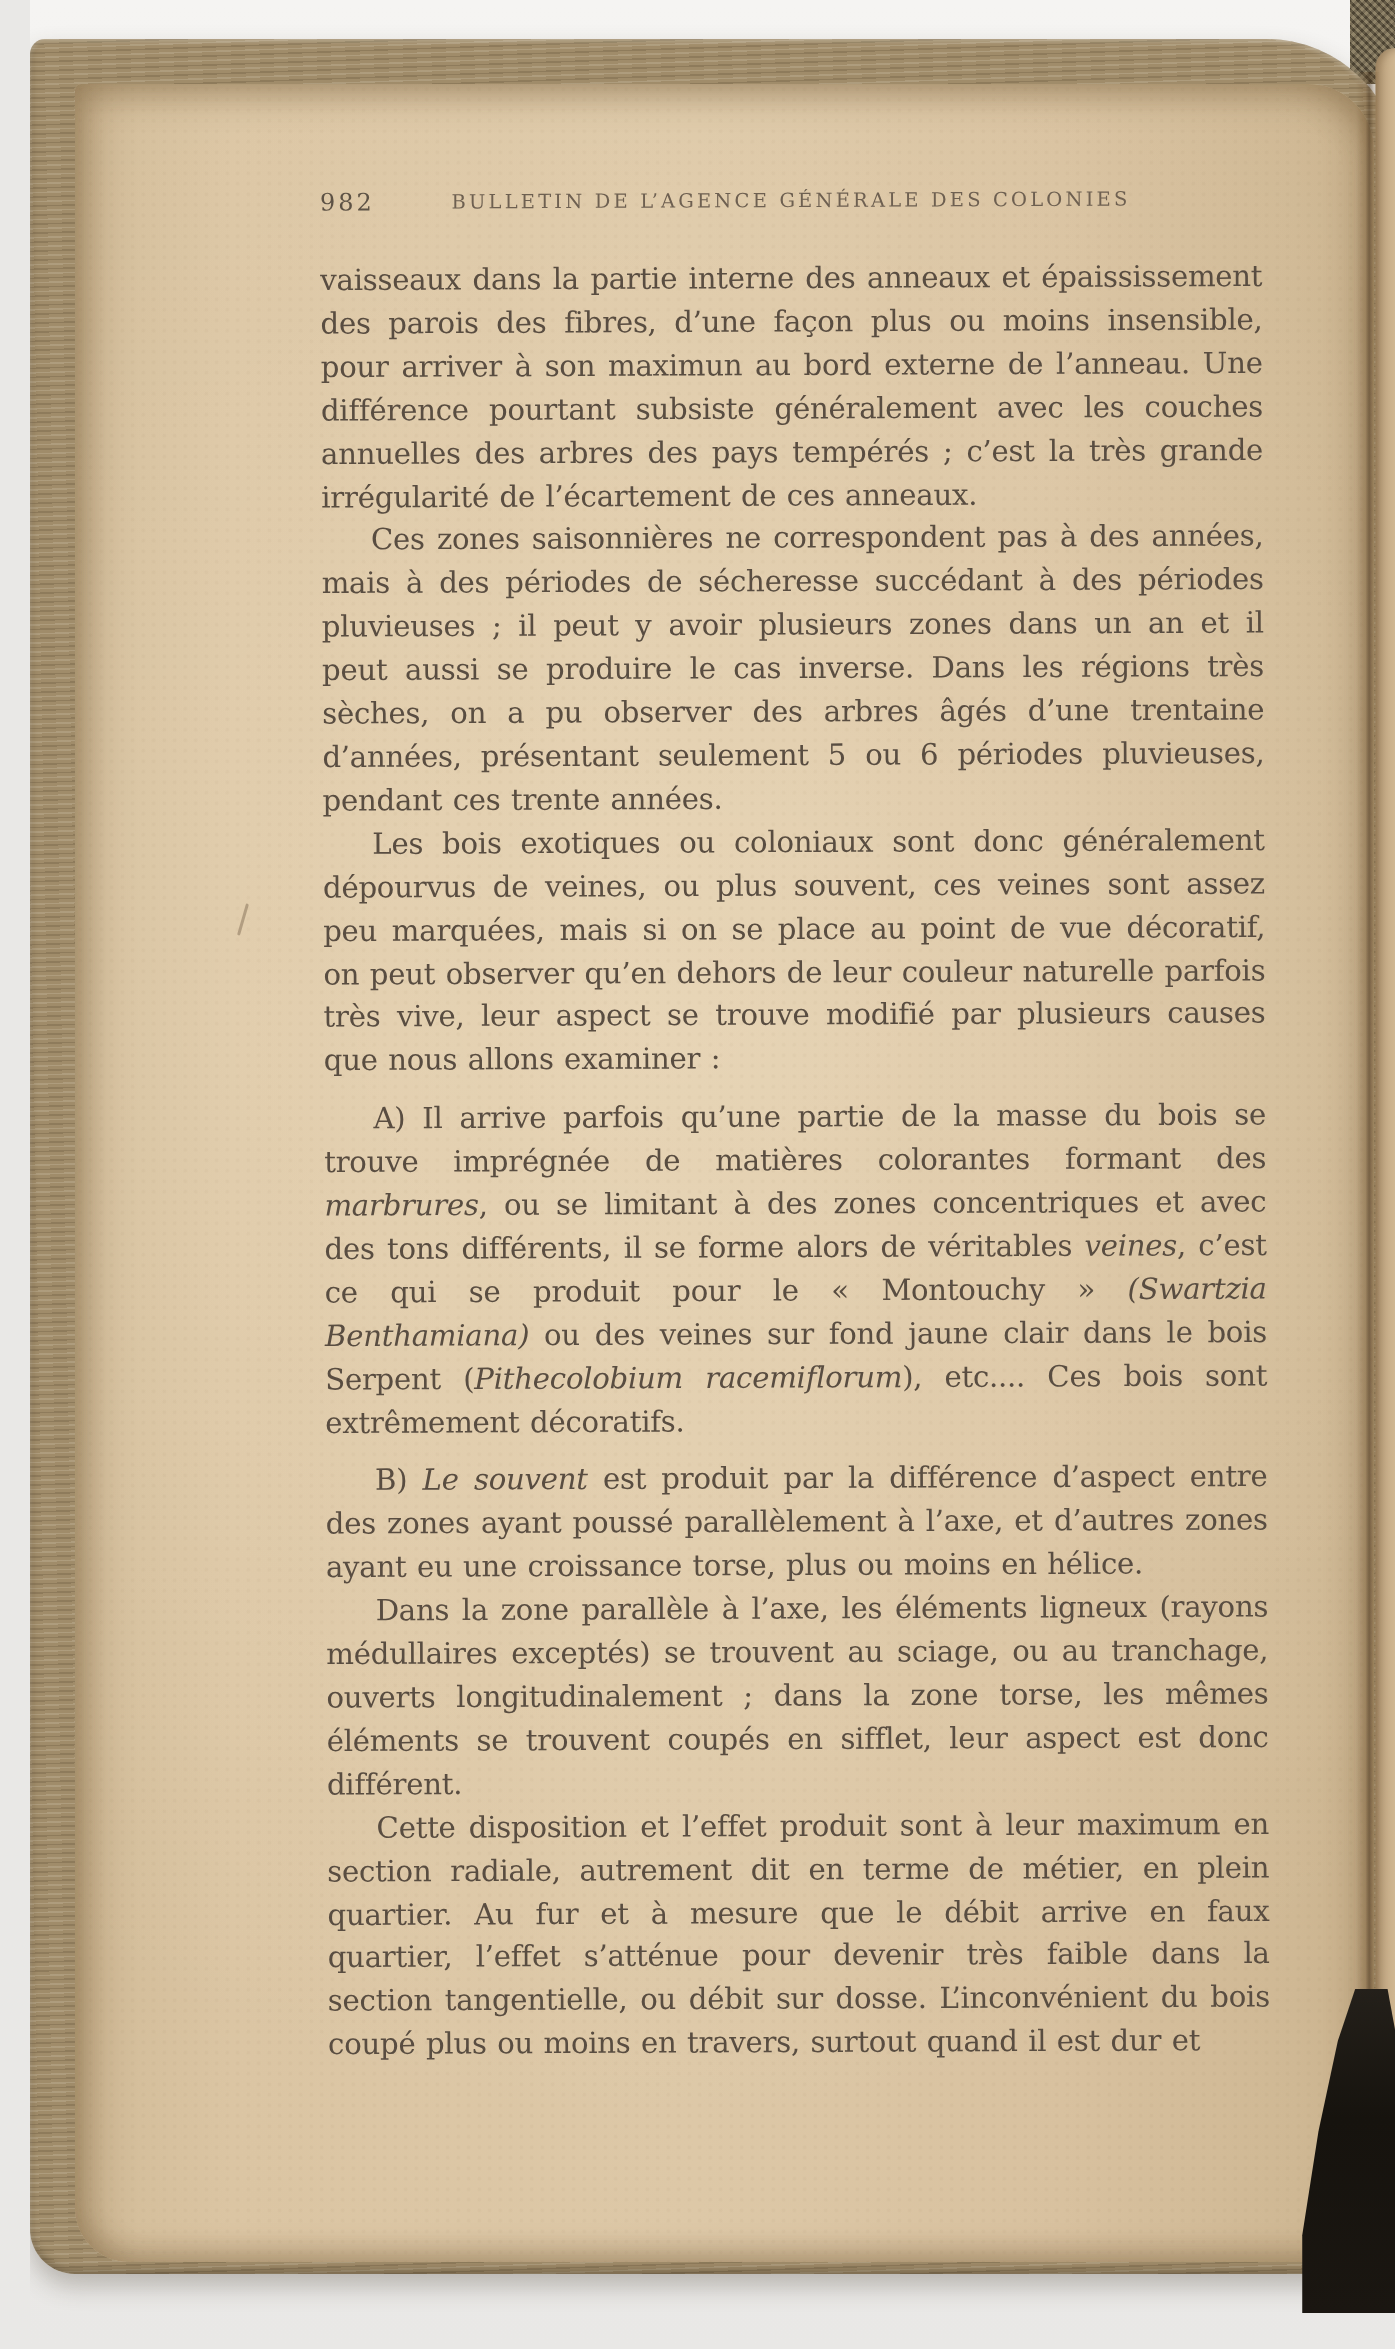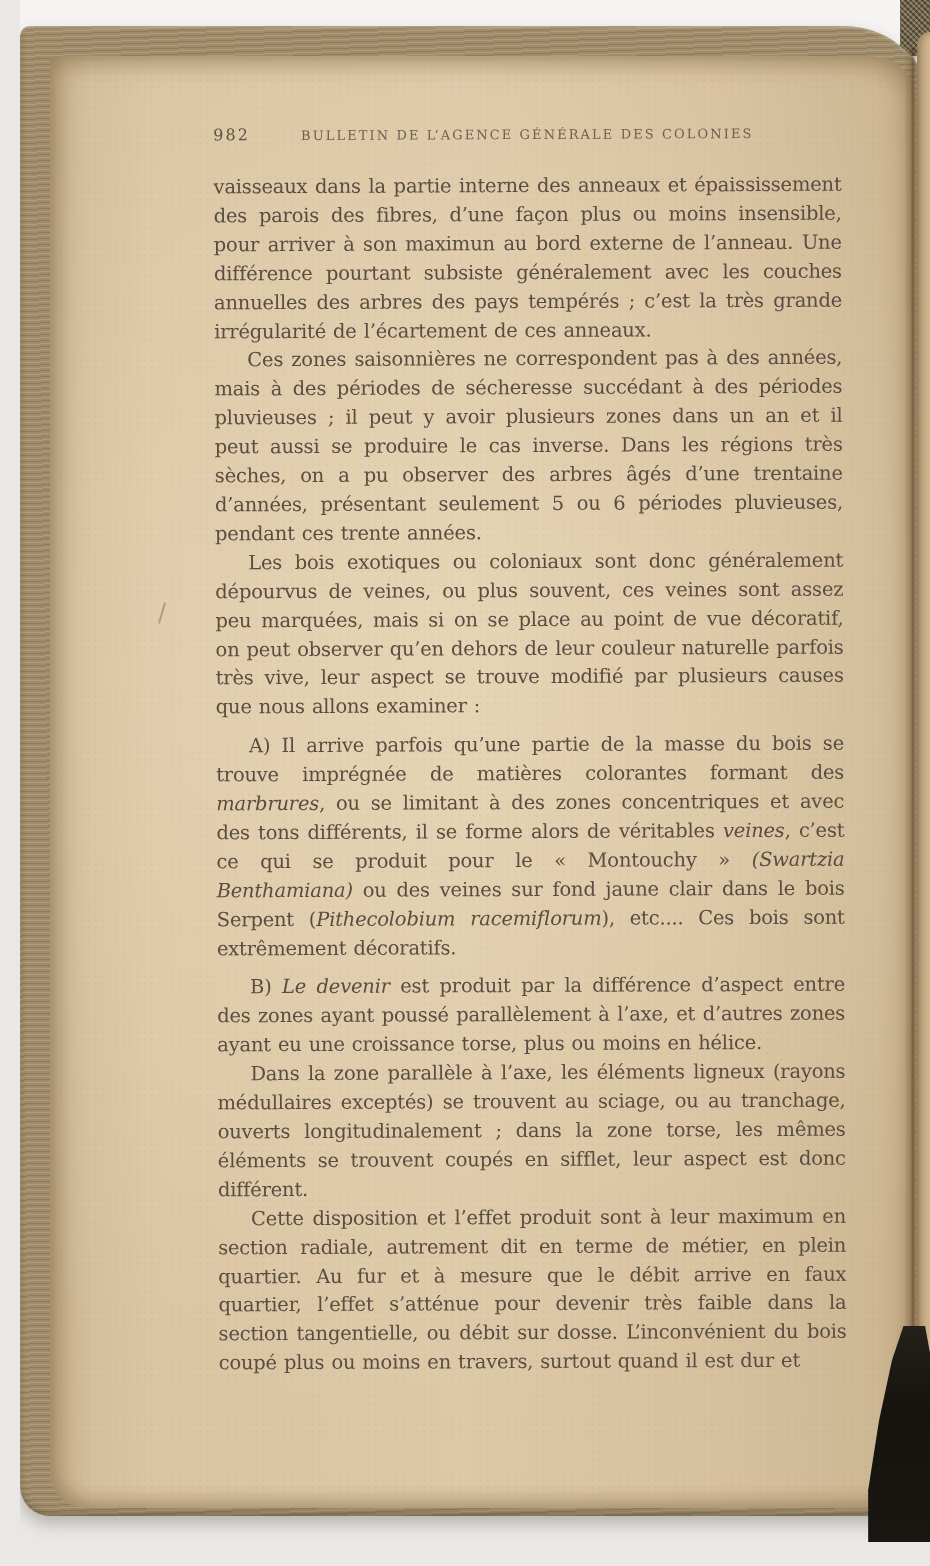--- a/index.html
+++ b/index.html
@@ -114,19 +114,19 @@
   <div class="textblock">
     <div class="header-row">
       <span class="page-number">982</span>
       <div class="journal-title">BULLETIN DE L’AGENCE GÉNÉRALE DES COLONIES</div>
     </div>
     <div class="body">
         <p class=""><span>vaisseaux dans la partie interne des anneaux et épaississement des parois des fibres, d’une façon plus ou moins insensible, pour arriver à son maximun au bord externe de l’anneau. Une différence pourtant subsiste généralement avec les couches annuelles des arbres des pays tempérés ; c’est la très grande irrégularité de l’écartement de ces anneaux.</span></p>
         <p class="indent"><span>Ces zones saisonnières ne correspondent pas à des années, mais à des périodes de sécheresse succédant à des périodes pluvieuses ; il peut y avoir plusieurs zones dans un an et il peut aussi se produire le cas inverse. Dans les régions très sèches, on a pu observer des arbres âgés d’une trentaine d’années, présentant seulement 5 ou 6 périodes pluvieuses, pendant ces trente années.</span></p>
         <p class="indent"><span>Les bois exotiques ou coloniaux sont donc généralement dépourvus de veines, ou plus souvent, ces veines sont assez peu marquées, mais si on se place au point de vue décoratif, on peut observer qu’en dehors de leur couleur naturelle parfois très vive, leur aspect se trouve modifié par plusieurs causes que nous allons examiner :</span></p>
         <p class="indent gap"><span>A) Il arrive parfois qu’une partie de la masse du bois se trouve imprégnée de matières colorantes formant des </span><i>marbrures</i><span>, ou se limitant à des zones concentriques et avec des tons différents, il se forme alors de véritables </span><i>veines</i><span>, c’est ce qui se produit pour le « Montouchy » </span><i>(Swartzia Benthamiana)</i><span> ou des veines sur fond jaune clair dans le bois Serpent (</span><i>Pithecolobium racemiflorum</i><span>), etc.... Ces bois sont extrêmement décoratifs.</span></p>
-        <p class="indent gap"><span>B) </span><i>Le devenir</i><span> est produit par la différence d’aspect entre des zones ayant poussé parallèlement à l’axe, et d’autres zones ayant eu une croissance torse, plus ou moins en hélice.</span></p>
+        <p class="indent gap"><span>B) </span><i>Le souvent</i><span> est produit par la différence d’aspect entre des zones ayant poussé parallèlement à l’axe, et d’autres zones ayant eu une croissance torse, plus ou moins en hélice.</span></p>
         <p class="indent"><span>Dans la zone parallèle à l’axe, les éléments ligneux (rayons médullaires exceptés) se trouvent au sciage, ou au tranchage, ouverts longitudinalement ; dans la zone torse, les mêmes éléments se trouvent coupés en sifflet, leur aspect est donc différent.</span></p>
         <p class="indent"><span>Cette disposition et l’effet produit sont à leur maximum en section radiale, autrement dit en terme de métier, en plein quartier. Au fur et à mesure que le débit arrive en faux quartier, l’effet s’atténue pour devenir très faible dans la section tangentielle, ou débit sur dosse. L’inconvénient du bois coupé plus ou moins en travers, surtout quand il est dur et</span></p>
       </div>
   </div>
 
 </div>
 
 </body></html>

